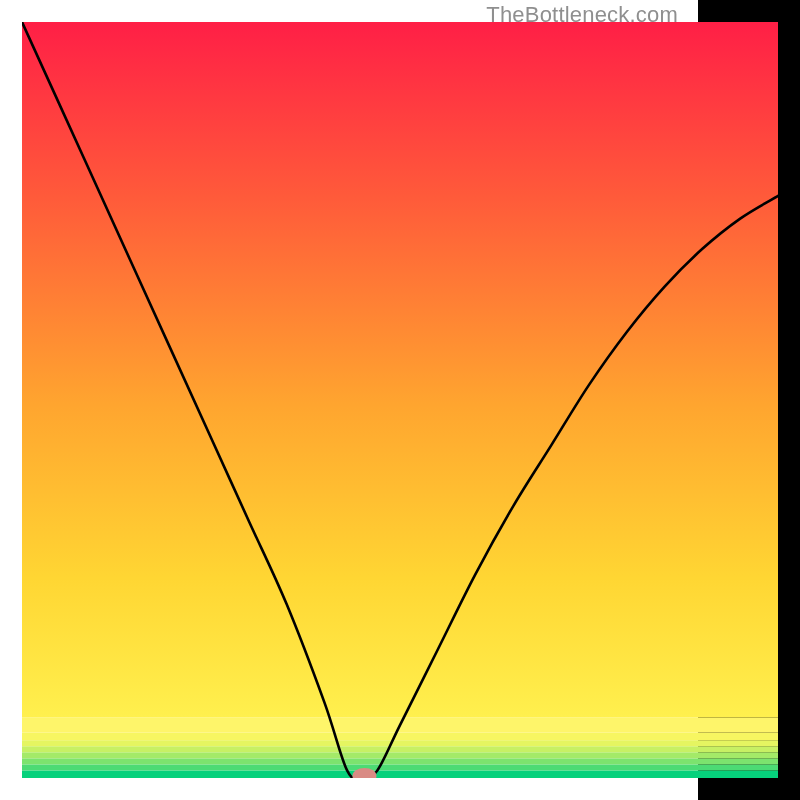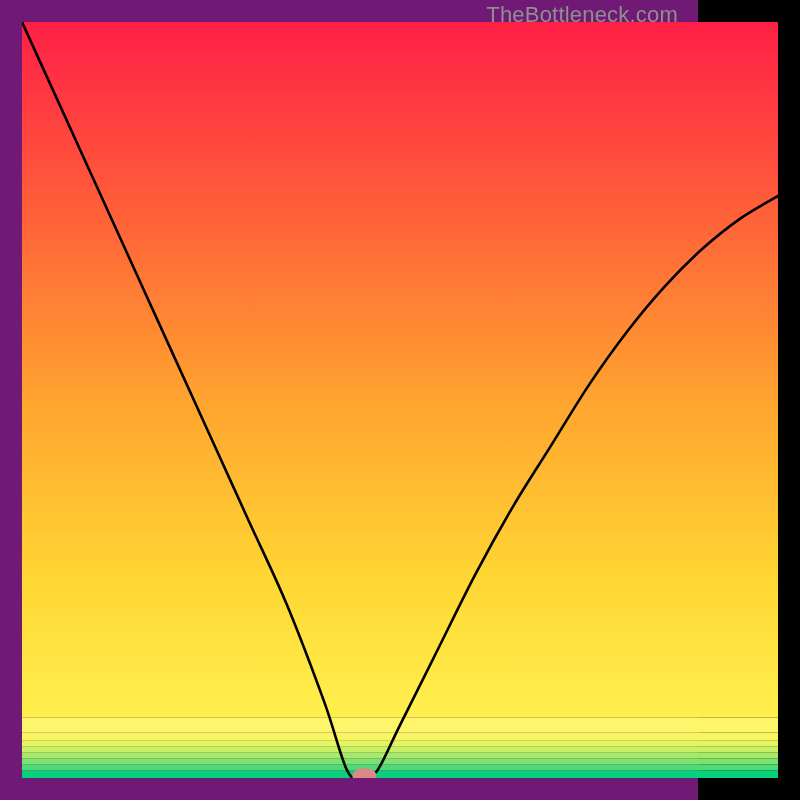--- a/index.html
+++ b/index.html
@@ -9,21 +9,21 @@
     height: 800px;
     background: #000;
     overflow: hidden;
     font-family: Arial, Helvetica, sans-serif;
   }
   .frame {
     position: absolute;
     left: 0; top: 0;
     width: 698px;
     height: 800px;
-    background: #701a75;
+    background: #ffffff;
   }
   .plot {
     position: absolute;
     left: 22px;
     top: 22px;
     width: 756px;
     height: 756px;
   }
   .watermark {
     position: absolute;

